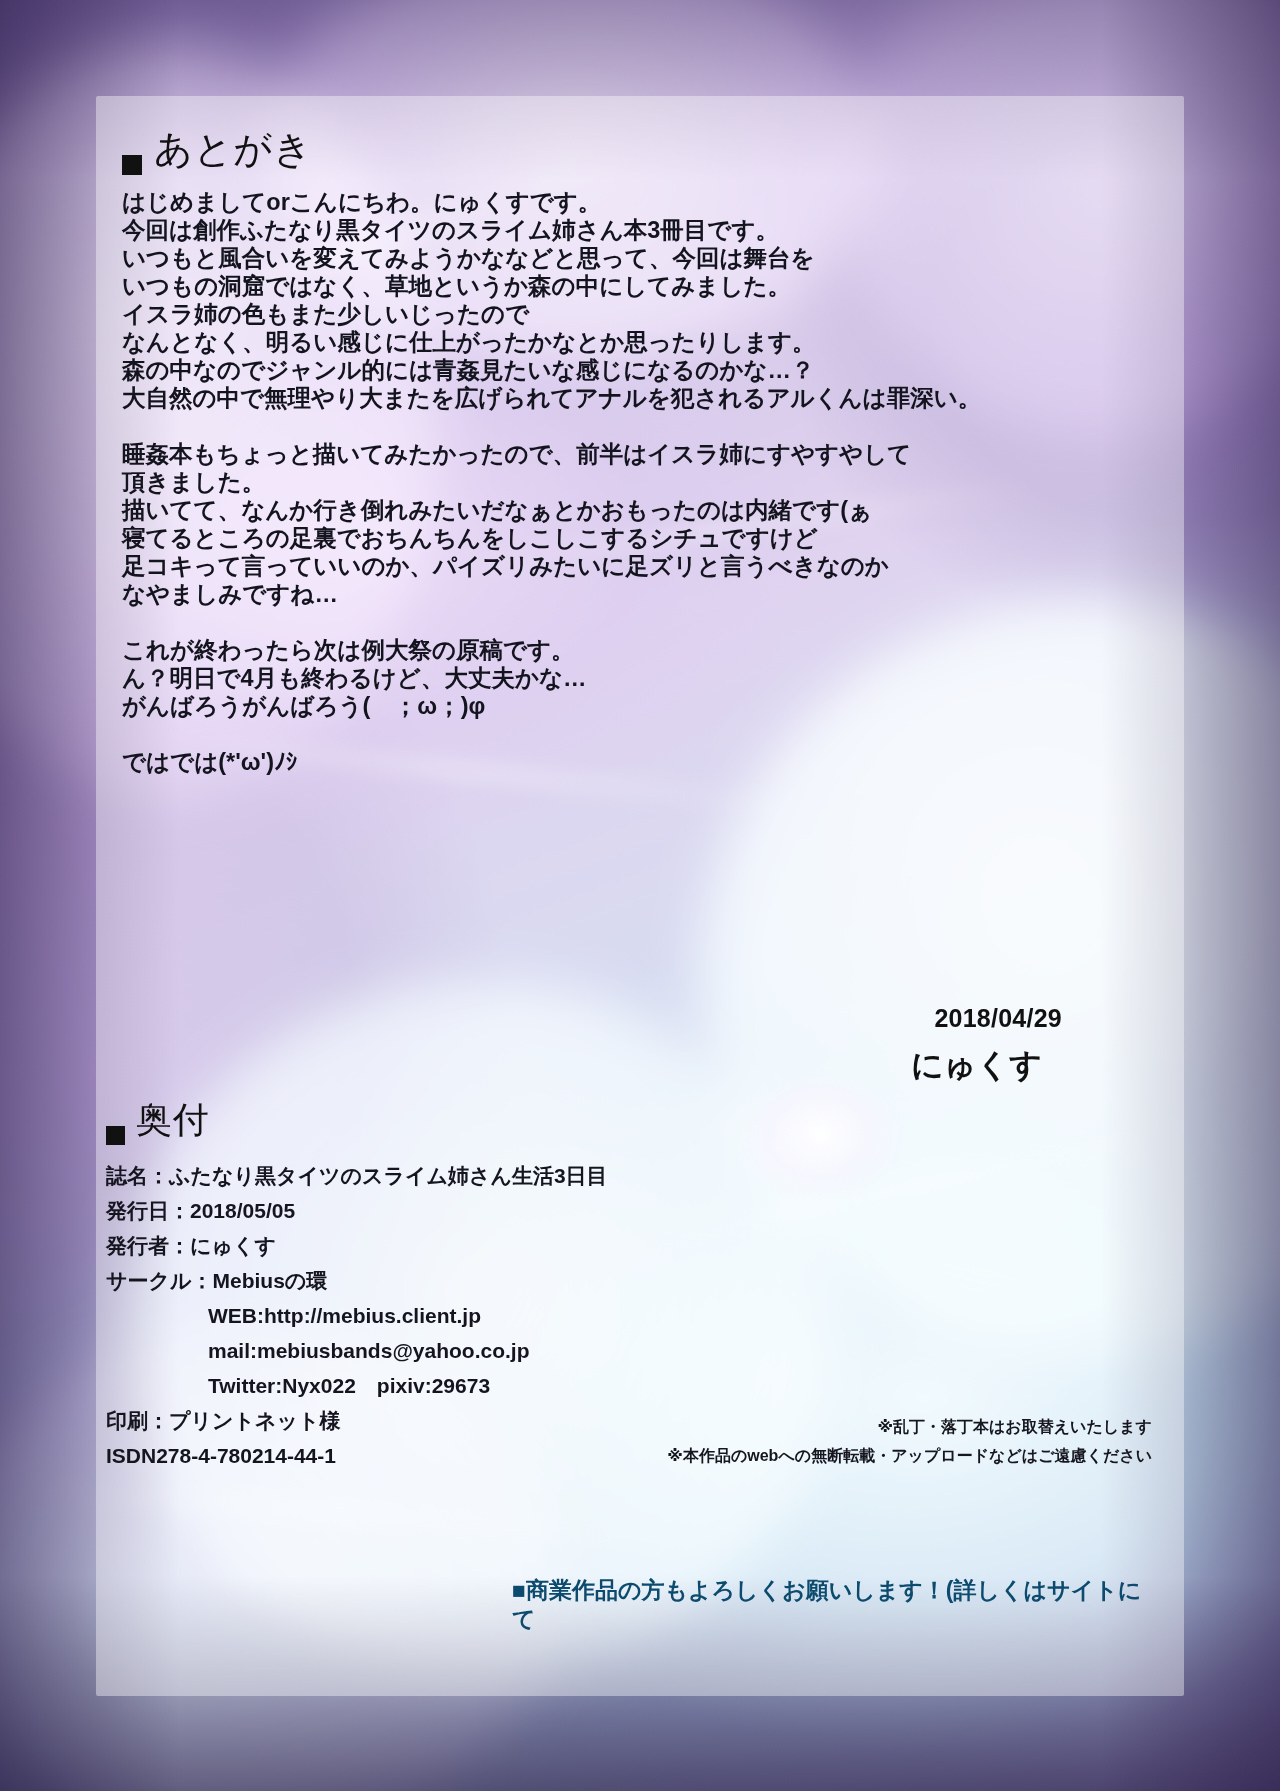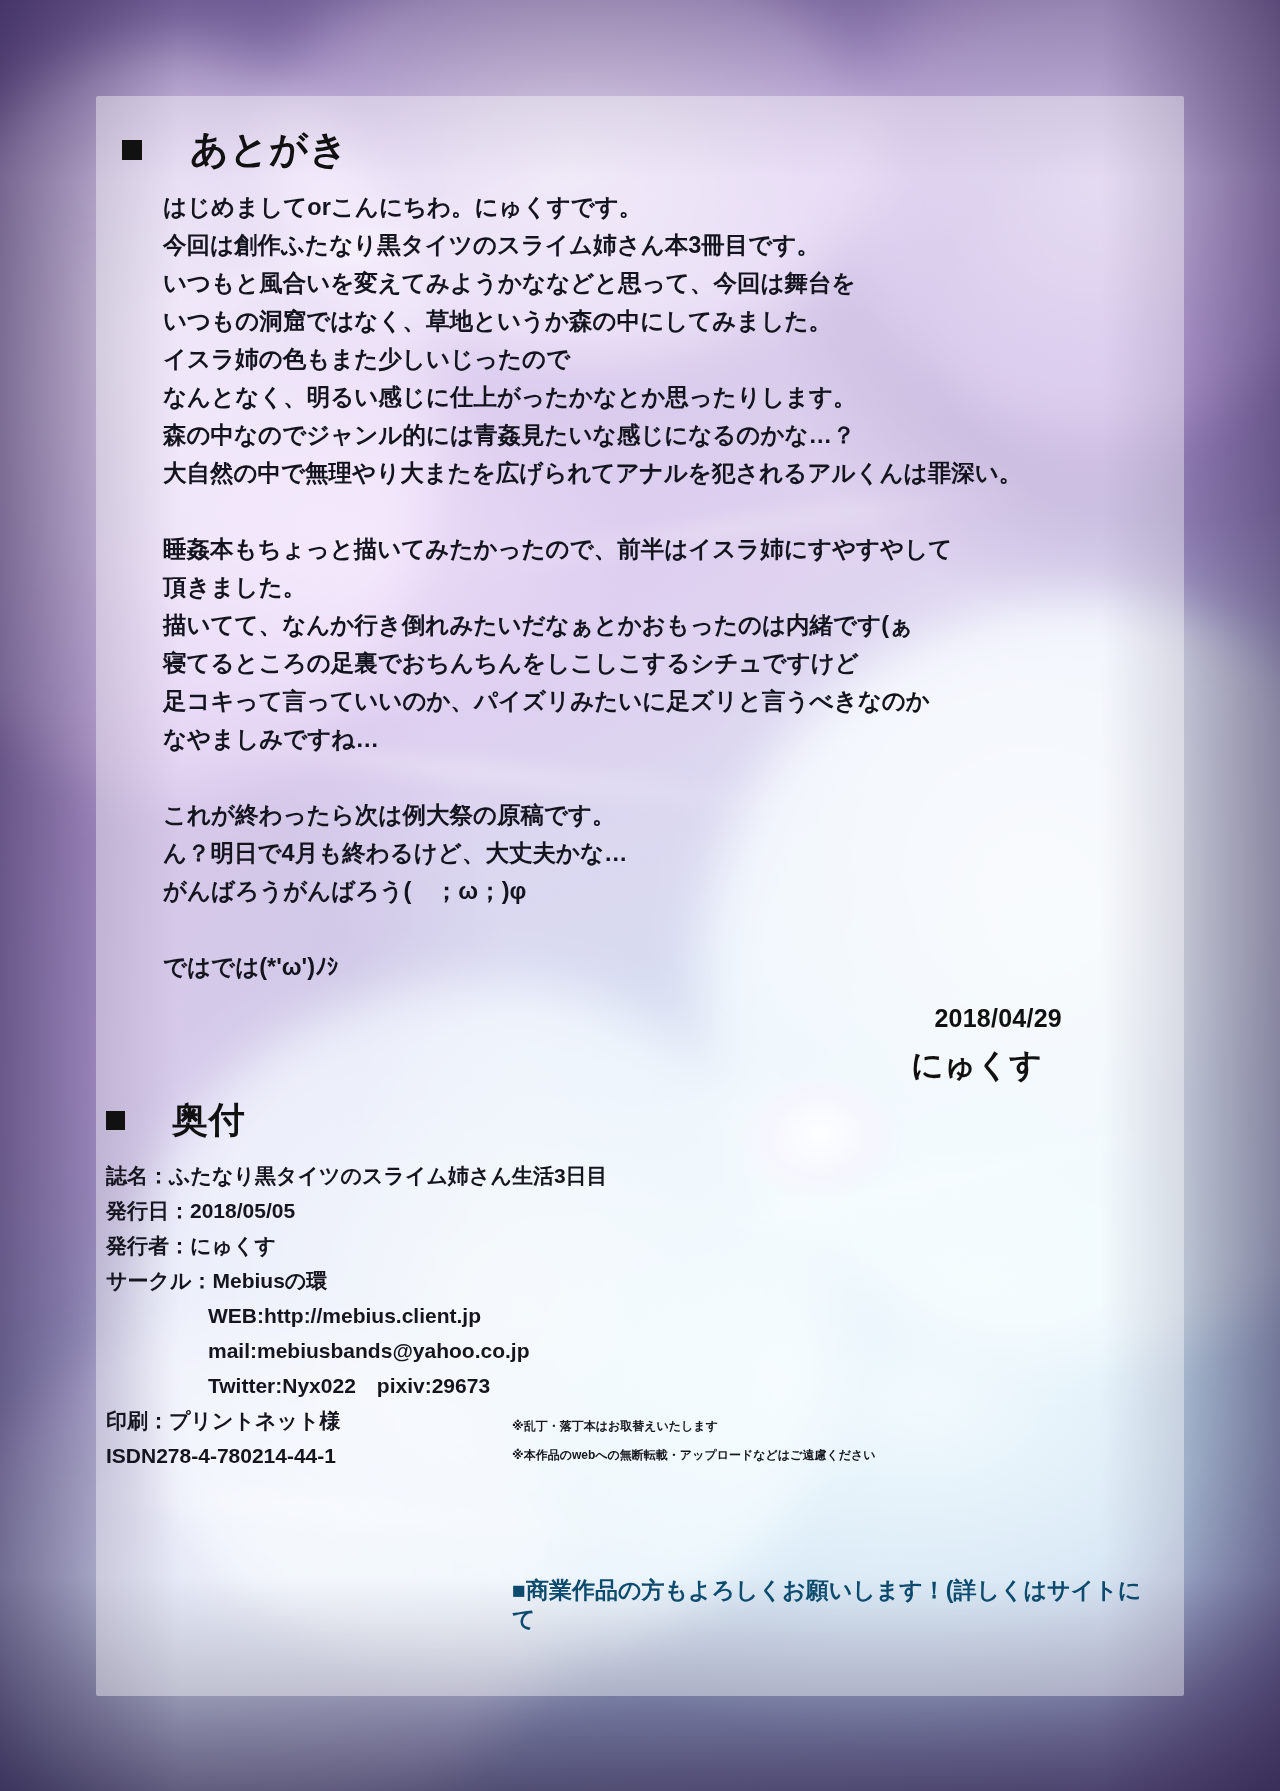--- a/index.html
+++ b/index.html
@@ -87,46 +87,44 @@
     position: absolute;
     left: 96px;
     top: 96px;
     width: 1088px;
     height: 1600px;
     color: #1a1a2b;
   }
 
   .sec-head {
     display: flex;
-    align-items: center;
-    font-weight: bold;
+    align-items: flex-end;
+    font-weight: normal;
     letter-spacing: .02em;
     color: #111;
-    gap: 36px;
   }
   .sq {
     display: inline-block;
     background: #111;
     margin-right: 10px;
   }
 
   #afterword-heading { position: absolute; left: 26px; top: 28px; font-size: 38px; }
   #afterword-heading .sq { width: 20px; height: 20px; margin-right: 12px; }
 
   #afterword-body {
     position: absolute;
     left: 26px;
     top: 92px;
     width: 1000px;
     font-size: 23.5px;
     font-weight: bold;
-    line-height: 38px;
+    line-height: 28px;
     color: #14141f;
     white-space: pre-wrap;
-    margin-left: 41px;
   }
 
   #signature-date {
     position: absolute;
     right: 122px;
     top: 908px;
     font-size: 25px;
     font-weight: bold;
     color: #111;
     letter-spacing: .01em;
@@ -176,25 +174,26 @@
     line-height: 35px;
     color: #15151f;
     white-space: pre-wrap;
   }
 
   #notices {
     position: absolute;
     left: 416px;
     top: 1316px;
     width: 640px;
-    font-size: 12px;
+    font-size: 16px;
     font-weight: bold;
     line-height: 29px;
     color: #16161f;
     white-space: pre-wrap;
+    text-align: right;
   }
   #commercial-note {
     position: absolute;
     left: 416px;
     top: 1480px;
     width: 640px;
     font-size: 23px;
     font-weight: bold;
     line-height: 29px;
     color: #0c4a6e;

